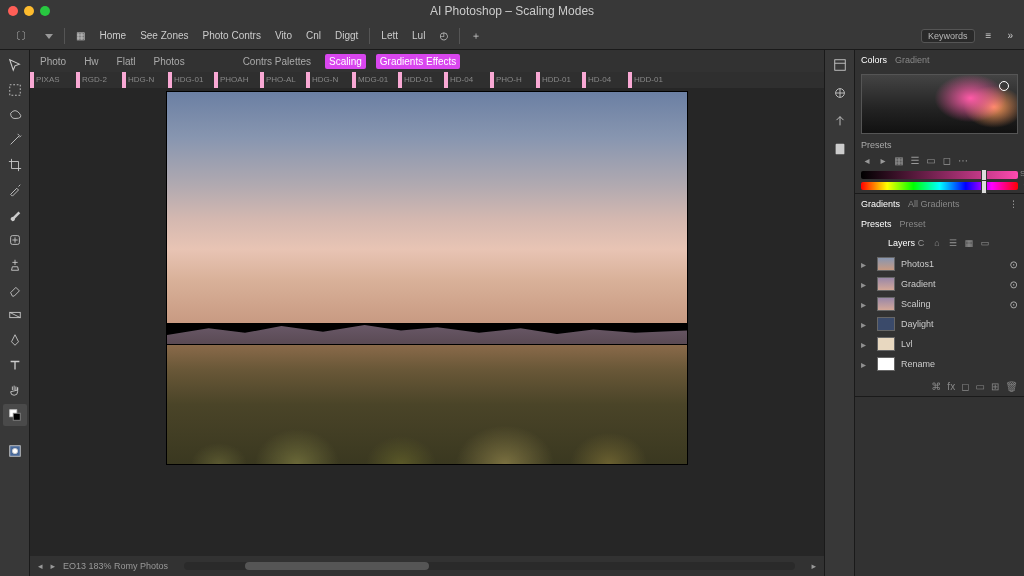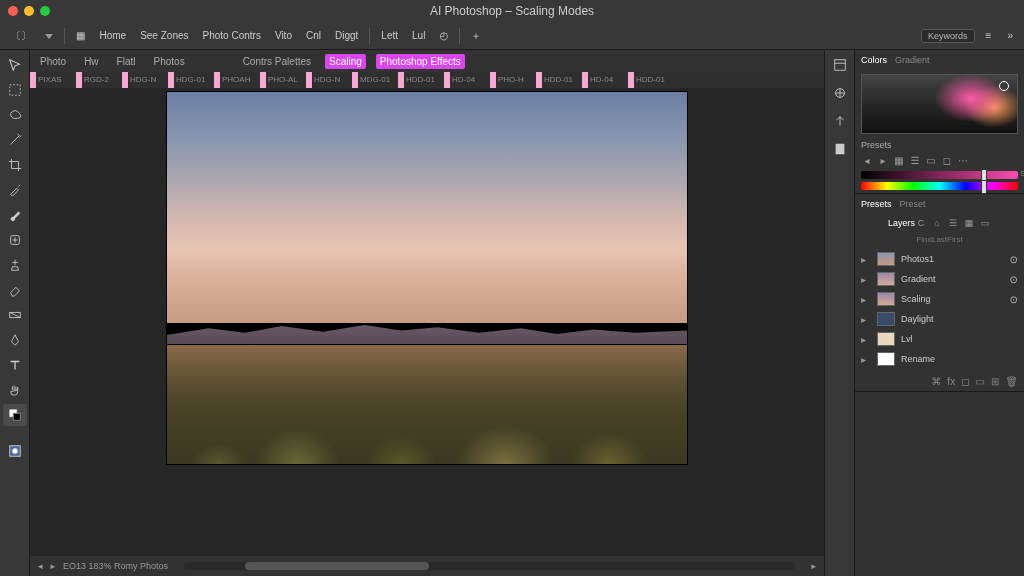--- a/index.html
+++ b/index.html
@@ -17,21 +17,21 @@
 .main { display:flex; height:calc(576px - 22px - 28px); }
 .toolbar { width:30px; background:#383838; border-right:1px solid #1a1a1a; display:flex; flex-direction:column; align-items:center; padding-top:4px; gap:3px; }
 .tool { width:24px; height:22px; display:flex; align-items:center; justify-content:center; cursor:pointer; border-radius:2px; }
 .tool.active{background:#4a4a4a}
 .tool svg{width:14px;height:14px;fill:#ccc;stroke:#ccc}
 .canvaswrap { flex:1; display:flex; flex-direction:column; background:#262626; }
 .tabbar { height:22px; background:#323232; display:flex; align-items:center; padding:0 6px; gap:10px; overflow:hidden; }
 .tab { font-size:10px; color:#aaa; padding:2px 4px; white-space:nowrap; cursor:pointer; }
 .tab.active{color:#fff;background:#d946ef;border-radius:2px}
 .ruler-h { height:16px; background:#2f2f2f; display:flex; overflow:hidden; font-size:8px; color:#888; }
-.rtick{width:46px;border-left:6px solid #f9a8d4;padding-left:2px;line-height:16px}
+.rtick{width:46px;border-left:4px solid #f9a8d4;padding-left:2px;line-height:16px}
 .canvasarea { flex:1; background:#262626; display:flex; align-items:flex-start; justify-content:center; padding-top:4px; overflow:hidden; position:relative; }
 .canvas { width:520px; height:372px; background:#000; box-shadow:0 0 0 1px #000; }
 .sky { height:62%; background:linear-gradient(to bottom,#6b7fa3 0%,#8896b0 20%,#b0a9b0 40%,#d4b8b0 55%,#e8c4b4 68%,#d8b098 82%,#c89a82 100%); }
 .mtn { height:6%; background:linear-gradient(to bottom,#6b5a6a,#5a4a54); clip-path:polygon(0 60%,8% 30%,15% 50%,22% 20%,30% 45%,38% 15%,45% 40%,52% 25%,60% 50%,68% 30%,75% 55%,82% 35%,90% 50%,100% 40%,100% 100%,0 100%); position:relative; top:-1px; }
 .ground { height:32%; background:linear-gradient(to bottom,#8a6a4a 0%,#6a5838 20%,#4a4428 50%,#3a3820 100%); position:relative; overflow:hidden; }
 .grass { position:absolute; bottom:0; width:100%; height:70%; background:
   radial-gradient(ellipse 40px 30px at 10% 100%,#5a5830 0%,transparent 70%),
   radial-gradient(ellipse 60px 50px at 25% 100%,#6a6838 0%,transparent 70%),
   radial-gradient(ellipse 50px 40px at 45% 100%,#5a5828 0%,transparent 70%),
   radial-gradient(ellipse 70px 55px at 65% 100%,#7a7040 0%,transparent 70%),
@@ -202,21 +202,21 @@
 
   <div class="canvaswrap">
     <div class="tabbar">
       <span class="tab">Photo</span>
       <span class="tab">Hw</span>
       <span class="tab">Flatl</span>
       <span class="tab">Photos</span>
       <span style="width:30px"></span>
       <span class="tab">Contrs Palettes</span>
       <span class="tab active">Scaling</span>
-      <span class="tab active">Photoshop Effects</span>
+      <span class="tab active">Gradients Effects</span>
     </div>
     <div class="ruler-h">
       <div class="rtick">PIXAS</div>
       <div class="rtick">RGD-2</div>
       <div class="rtick">HDG-N</div>
       <div class="rtick">HDG-01</div>
       <div class="rtick">PHOAH</div>
       <div class="rtick">PHO-AL</div>
       <div class="rtick">HDG-N</div>
       <div class="rtick">MDG-01</div>
@@ -292,38 +292,38 @@
       <div class="slider s1">
           <span class="slabel">Shift</span>
         </div>
       <div class="slider s2">
           <span class="slabel">Ofs</span>
         </div>
     </div>
 
     <div class="panel">
       <div class="paneltabs">
+        <span class="ptab active">Gradients</span>
+        <span class="ptab">All Gradients</span>
+        <span style="margin-left:auto">⋮</span>
+      </div>
+      <div class="paneltabs">
         <span class="ptab active">Presets</span>
         <span class="ptab">Preset</span>
       </div>
       <div class="subhead">
         <span class="ptab active">Layers</span>
         <span class="iconrow" style="padding:0">
           <span>C</span>
           <span>⌂</span>
           <span>☰</span>
           <span>▦</span>
           <span>▭</span>
         </span>
       </div>
-      <div class="subhead" style="font-size:8px;color:#777">
-        <span>Find</span>
-        <span>Last</span>
-        <span>First</span>
-      </div>
       <div class="layerlist">
         <div class="layer">
             <span class="vis">▸</span>
             <span class="thumb t1"></span>
             <span class="layername">Photos1</span>
             <span>⊙</span>
           </div>
         <div class="layer">
             <span class="vis">▸</span>
             <span class="thumb t2"></span>

